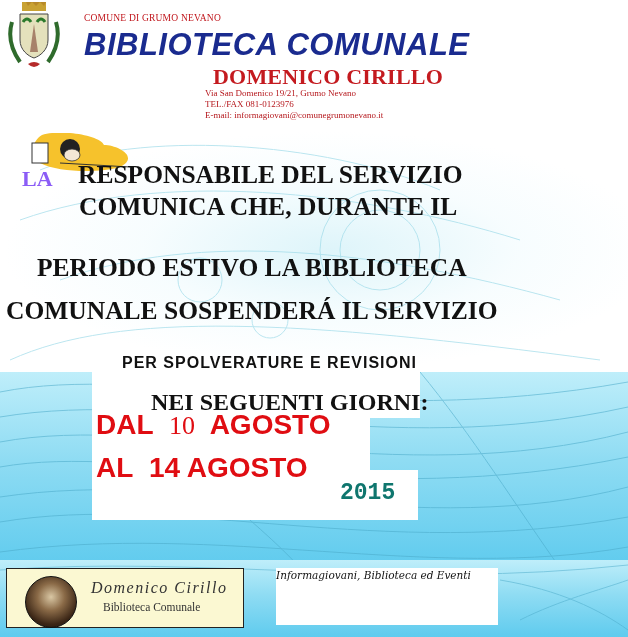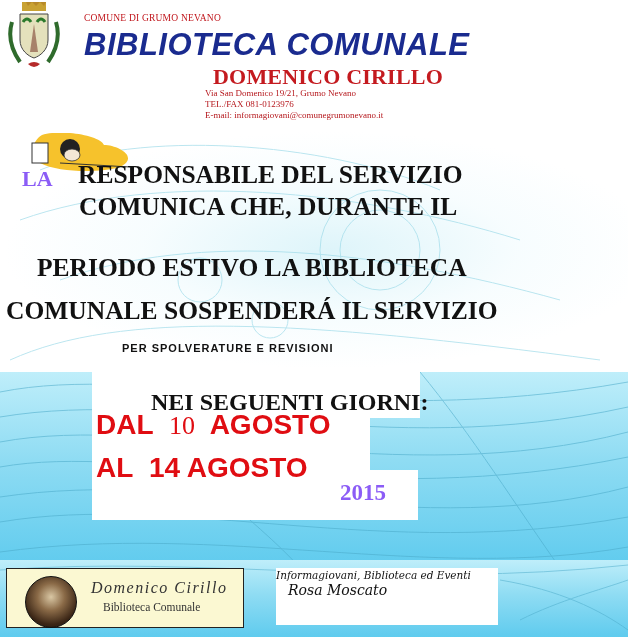--- a/index.html
+++ b/index.html
@@ -12,25 +12,25 @@
     background:radial-gradient(ellipse at 330px 120px,rgba(160,225,240,0.35) 0%,rgba(200,240,250,0.15) 40%,rgba(255,255,255,0) 70%);}
   .white{position:absolute;background:#fff;}
   .crest{left:6px;top:2px;width:56px;height:72px;}
   .comune{left:84px;top:13px;font-size:9.5px;color:#c0161c;letter-spacing:0.2px;font-family:"Liberation Serif",serif;}
   .title{left:84px;top:27px;font-family:"Liberation Sans",sans-serif;font-weight:bold;font-style:italic;font-size:31px;color:#1a2b8f;letter-spacing:0.5px;white-space:nowrap;}
   .subtitle{left:213px;top:64px;font-weight:bold;font-size:22px;color:#c41a1f;font-family:"Liberation Serif",serif;letter-spacing:0.2px;}
   .addr{font-size:9px;color:#b5171c;text-align:left;width:240px;left:205px;line-height:11px;}
   .girl{left:30px;top:133px;width:110px;height:45px;}
   .la{left:22px;top:166px;font-size:22px;font-weight:bold;color:#8b5cf6;}
   .big{font-weight:bold;color:#111;font-size:25.5px;white-space:nowrap;font-family:"Liberation Serif",serif;}
-  .per{left:122px;top:342px;font-family:"Liberation Sans",sans-serif;font-weight:bold;font-size:11px;color:#111;letter-spacing:1px;}
+  .per{left:122px;top:354px;font-family:"Liberation Sans",sans-serif;font-weight:bold;font-size:16px;color:#111;letter-spacing:1px;}
   .nei{left:103px;top:389px;font-size:24px;font-weight:bold;color:#111;margin-left:48px;}
   .date{font-family:"Liberation Sans",sans-serif;font-weight:bold;color:#e00d12;font-size:28px;white-space:nowrap;}
   .date .serifnum{font-family:"Liberation Serif",serif;font-weight:normal;font-size:26px;}
-  .year{font-family:Liberation Serif, serif;font-weight:bold;color:#8b5cf6;font-size:23px;}
+  .year{font-family:Liberation Mono, monospace;font-weight:bold;color:#0f766e;font-size:23px;}
   .card{left:6px;top:568px;width:236px;height:58px;background:#fbf8d2;border:1px solid #222;}
   .portrait{left:18px;top:7px;width:50px;height:50px;border-radius:50%;background:radial-gradient(circle at 50% 40%,#d9c7a4 0%,#8a6a47 35%,#3b2616 70%,#1d120a 100%);border:1px solid #111;}
   .card-name{left:84px;top:10px;font-family:"Liberation Serif",serif;font-style:italic;font-size:16px;color:#333;letter-spacing:1.5px;}
   .card-sub{left:96px;top:32px;font-family:"Liberation Serif",serif;font-size:11.5px;color:#333;}
   .sign{left:276px;top:568px;width:222px;height:57px;background:#fff;font-family:"DejaVu Serif",serif;font-style:italic;}
   .sign .l1,.sign .l2{font-size:10.5px;color:#111;line-height:14px;}
   .sign .l3{font-size:14px;color:#111;padding-left:12px;}
 </style>
 </head>
 <body>
@@ -123,14 +123,13 @@
 </div>
 <div class="abs year" style="left:340px;top:480px;">2015</div>
 
 <div class="abs card">
   <div class="abs portrait"></div>
   <div class="abs card-name">Domenico Cirillo</div>
   <div class="abs card-sub">Biblioteca Comunale</div>
 </div>
 <div class="abs sign">
   <div class="l2">Informagiovani, Biblioteca ed Eventi</div>
-  <div class="l3">Rosa Moscato</div>
 </div>
 
 </body></html>

